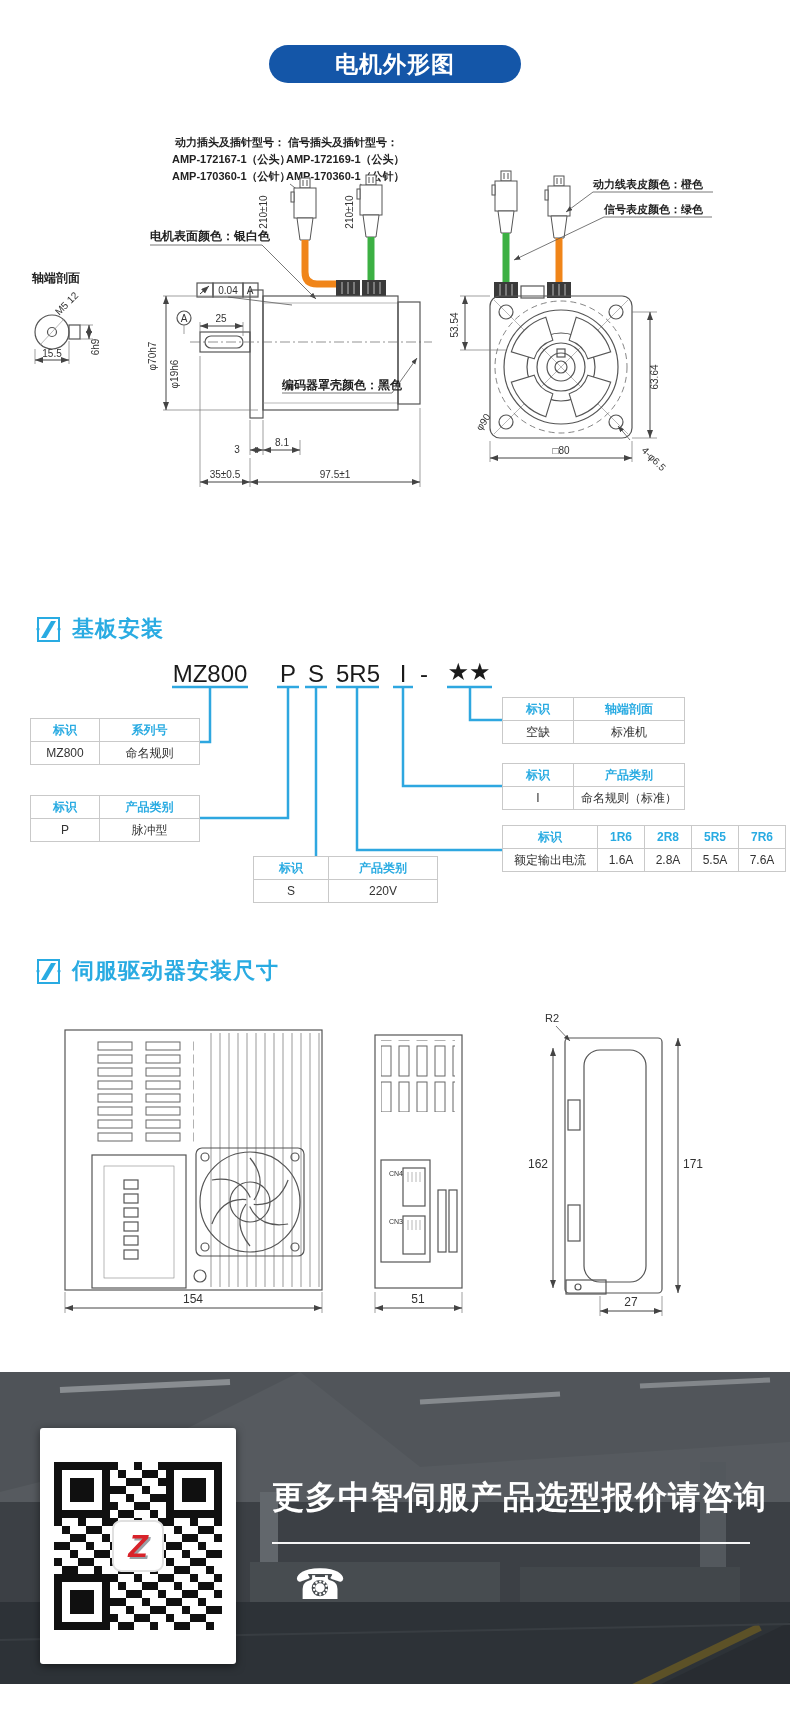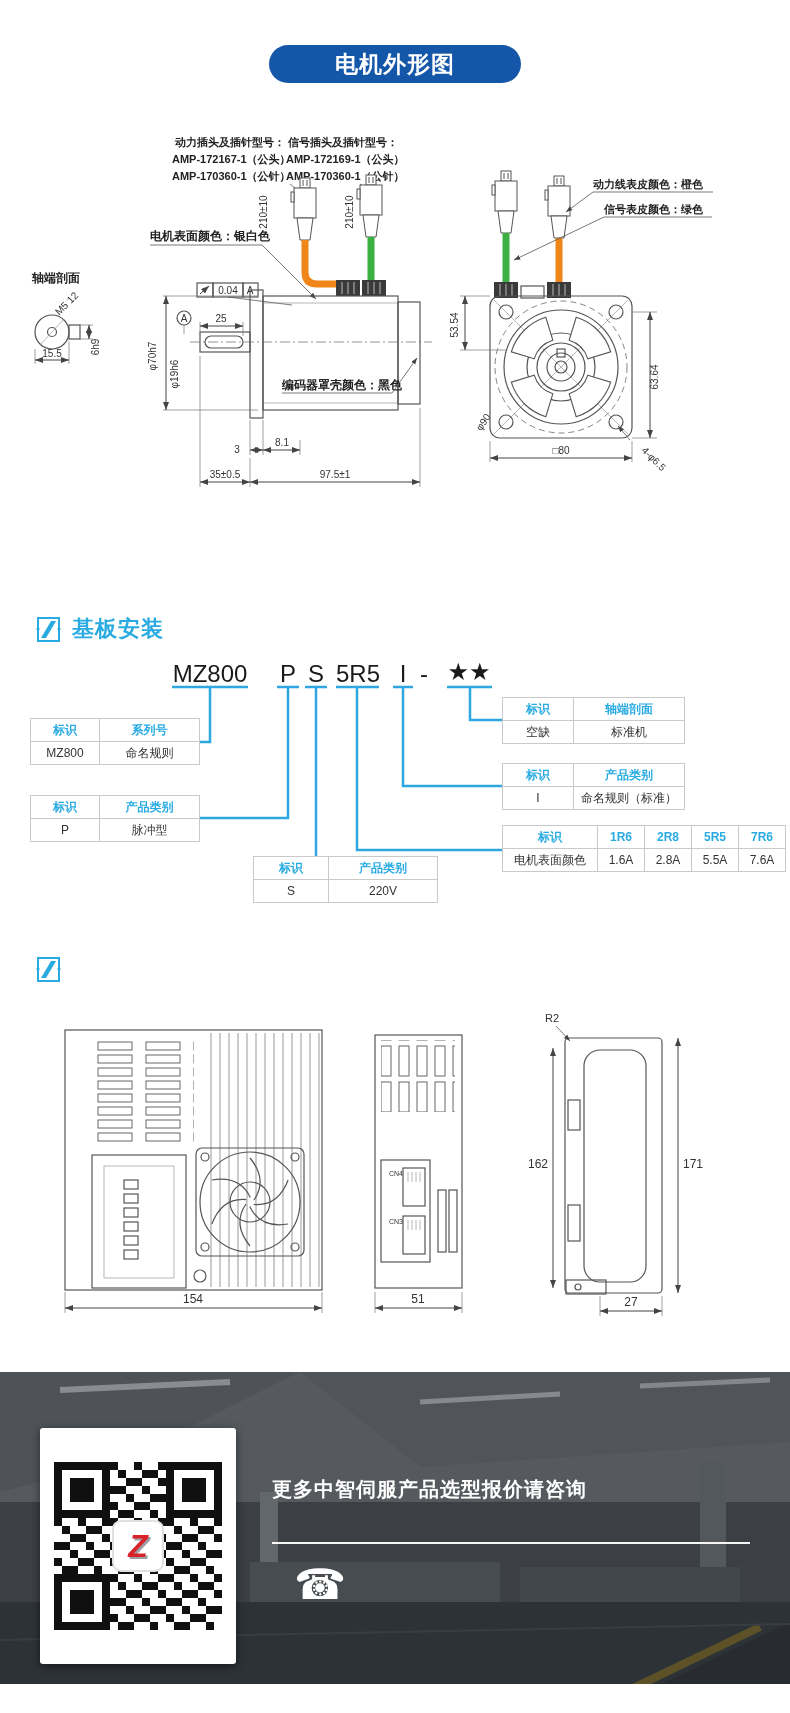--- a/index.html
+++ b/index.html
@@ -32,21 +32,21 @@
   .qr-card{position:absolute;left:40px;top:56px;width:196px;height:236px;background:#fff;
            border-radius:3px;box-shadow:0 2px 8px rgba(0,0,0,.5);z-index:5;}
   #qr-grid{position:absolute;left:14px;top:34px;width:168px;height:168px;display:grid;
            grid-template-rows:repeat(21,8px);grid-template-columns:repeat(21,8px);}
   #qr-grid i{background:#101010;display:block;}
   .qr-logo{position:absolute;left:72px;top:92px;width:52px;height:52px;background:#fff;
            border:2px solid #e0e0e0;border-radius:9px;box-sizing:border-box;z-index:6;
            display:flex;align-items:center;justify-content:center;
            font-weight:bold;font-style:italic;font-size:32px;color:#D8232A;
            text-shadow:2px 2px 0 #9aa0a6;}
-  .f-head{position:absolute;left:272px;top:104px;width:490px;color:#fff;font-size:20px;
+  .f-head{position:absolute;left:272px;top:104px;width:490px;color:#fff;font-size:32px;
           font-weight:bold;letter-spacing:1px;z-index:5;white-space:nowrap;}
   .f-line{position:absolute;left:272px;top:170px;width:478px;height:2px;background:rgba(255,255,255,.95);z-index:5;}
   .f-phone{position:absolute;left:294px;top:192px;display:flex;align-items:center;gap:8px;z-index:5;}
   .f-phone .pico{color:#fff;font-size:42px;line-height:1;}
   .f-phone .pnum{color:#fff;font-size:58px;font-weight:bold;letter-spacing:1px;line-height:1;}
 </style>
 </head>
 <body>
 
 <div id="page">
@@ -329,36 +329,37 @@
   <table class="ntable" style="left:502px;top:825px;">
     <tbody>
         <tr>
           <td class="hd" style="width:86px">标识</td>
         <td class="hd" style="width:38px">1R6</td>
         <td class="hd" style="width:38px">2R8</td>
         <td class="hd" style="width:38px">5R5</td>
         <td class="hd" style="width:38px">7R6</td>
         </tr>
     <tr>
-          <td>电机表面颜色</td>
+          <td>额定输出电流</td>
         <td>1.6A</td>
         <td>2.8A</td>
         <td>5.5A</td>
         <td>7.6A</td>
         </tr>
   </tbody>
     </table>
 
   <div class="sec-head" style="left:35px;top:956px;">
     <svg width="27" height="27" viewBox="0 0 27 27">
       <rect x="3" y="2" width="21" height="23" fill="#fff" stroke="#29ABE2" stroke-width="2"></rect>
       <polygon points="16,5 21,5 11,22 6,22" fill="#29ABE2"></polygon>
       <circle cx="3" cy="13" r="1.6" fill="#29ABE2"></circle>
       <circle cx="24" cy="13" r="1.6" fill="#29ABE2"></circle>
     </svg>
+    <span class="sec-title">伺服驱动器安装尺寸</span>
   </div>
 
   <svg width="790" height="330" viewBox="0 1000 790 330" style="position:absolute;left:0;top:1000px;">
     <defs>
       <marker id="ar2" orient="auto-start-reverse" markerWidth="9" markerHeight="8" refX="8" refY="3">
         <path d="M0 0L8 3L0 6z" fill="#444"></path>
       </marker>
       <pattern id="slotP" width="48" height="13" patternUnits="userSpaceOnUse">
         <rect x="2" y="2" width="34" height="8" fill="none" stroke="#666" stroke-width="1"></rect>
       </pattern>

